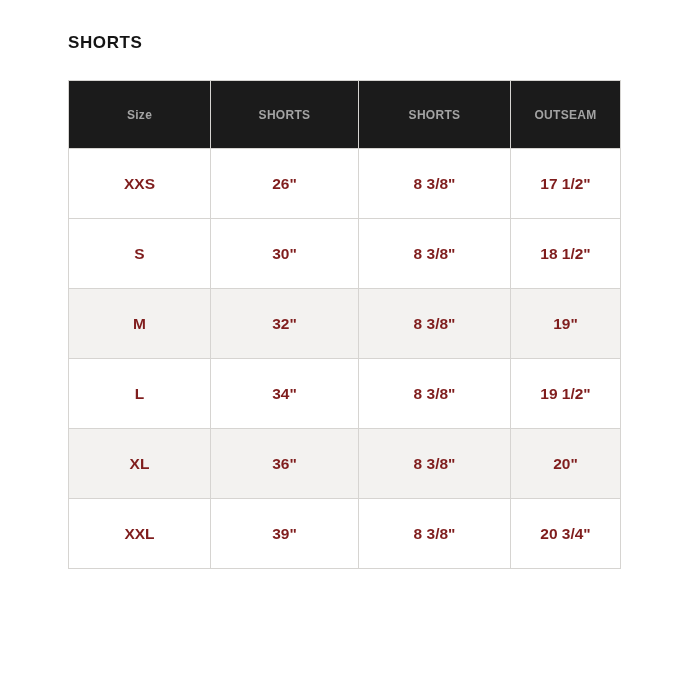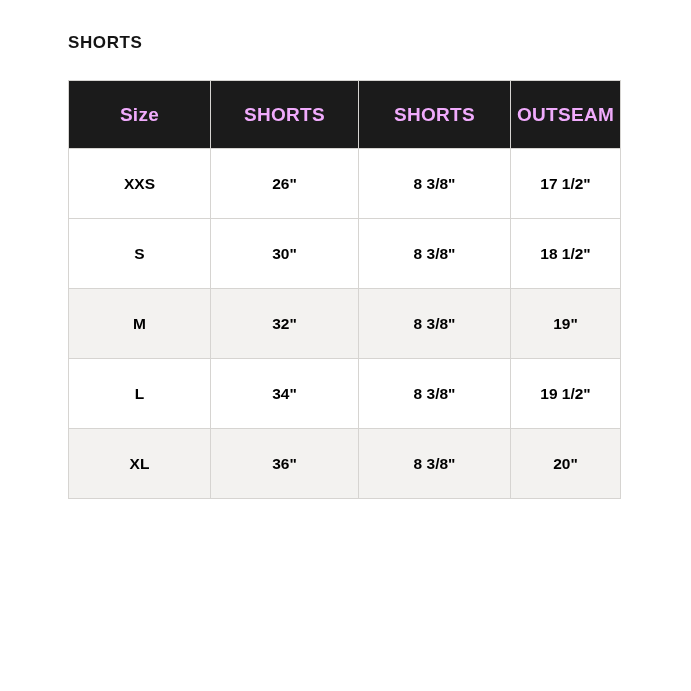--- a/index.html
+++ b/index.html
@@ -22,32 +22,32 @@
     width: 552px;
     border-collapse: collapse;
     table-layout: fixed;
   }
   table.size-chart col.c1 { width: 142px; }
   table.size-chart col.c2 { width: 148px; }
   table.size-chart col.c3 { width: 152px; }
   table.size-chart col.c4 { width: 110px; }
   table.size-chart th {
     background: #1b1b1b;
-    color: #f0abfc;
-    font-size: 19px;
+    color: #a3a3a3;
+    font-size: 12px;
     font-weight: 700;
     letter-spacing: 0.3px;
     height: 68px;
     text-align: center;
     vertical-align: middle;
     border: 1px solid #d6d4d1;
   }
   table.size-chart td {
     background: #ffffff;
-    color: #000000;
+    color: #7f1d1d;
     font-size: 15.5px;
     font-weight: 600;
     height: 70px;
     text-align: center;
     vertical-align: middle;
     border: 1px solid #d6d4d1;
   }
   table.size-chart tr.alt td { background: #f3f2f0; }
 </style>
 </head>
@@ -95,15 +95,21 @@
         <td>34"</td>
         <td>8 3/8"</td>
         <td>19 1/2"</td>
       </tr>
       <tr class="alt">
         <td>XL</td>
         <td>36"</td>
         <td>8 3/8"</td>
         <td>20"</td>
       </tr>
+      <tr>
+        <td>XXL</td>
+        <td>39"</td>
+        <td>8 3/8"</td>
+        <td>20 3/4"</td>
+      </tr>
     </tbody>
   </table>
 </div>
 
 </body></html>

